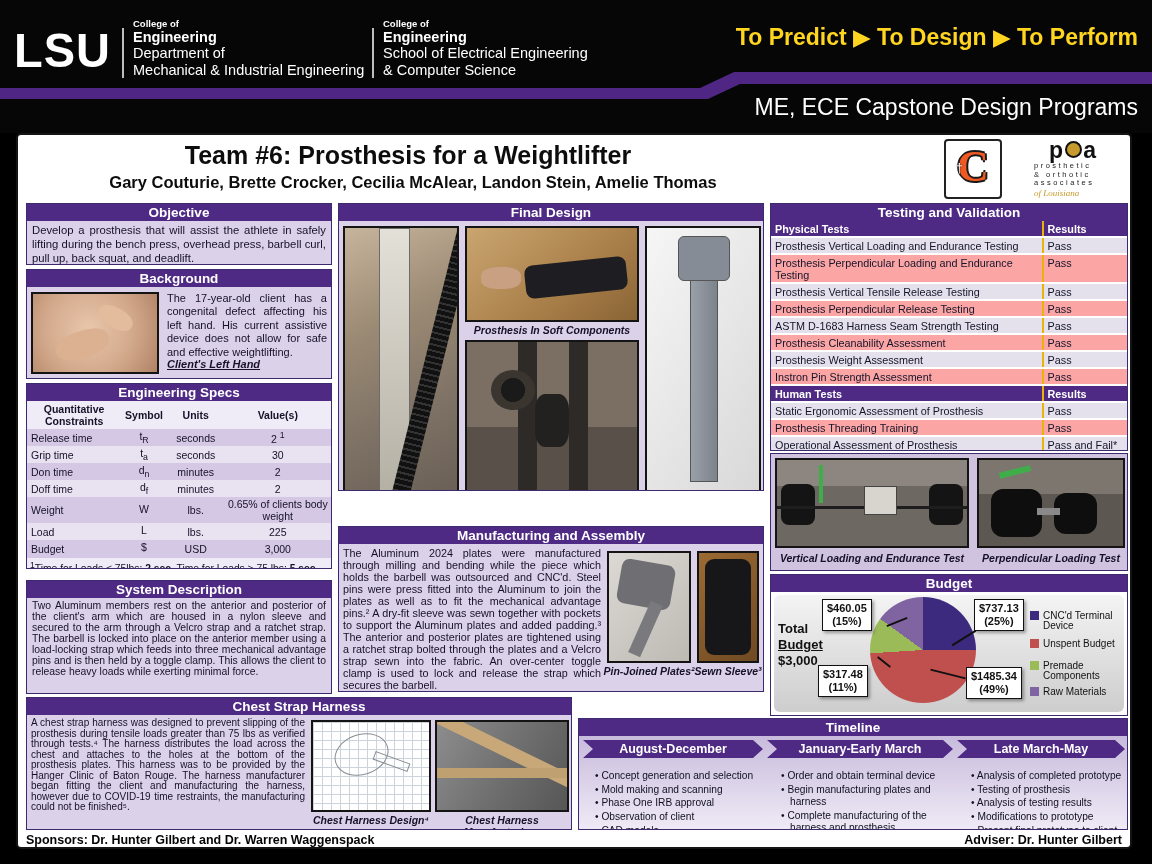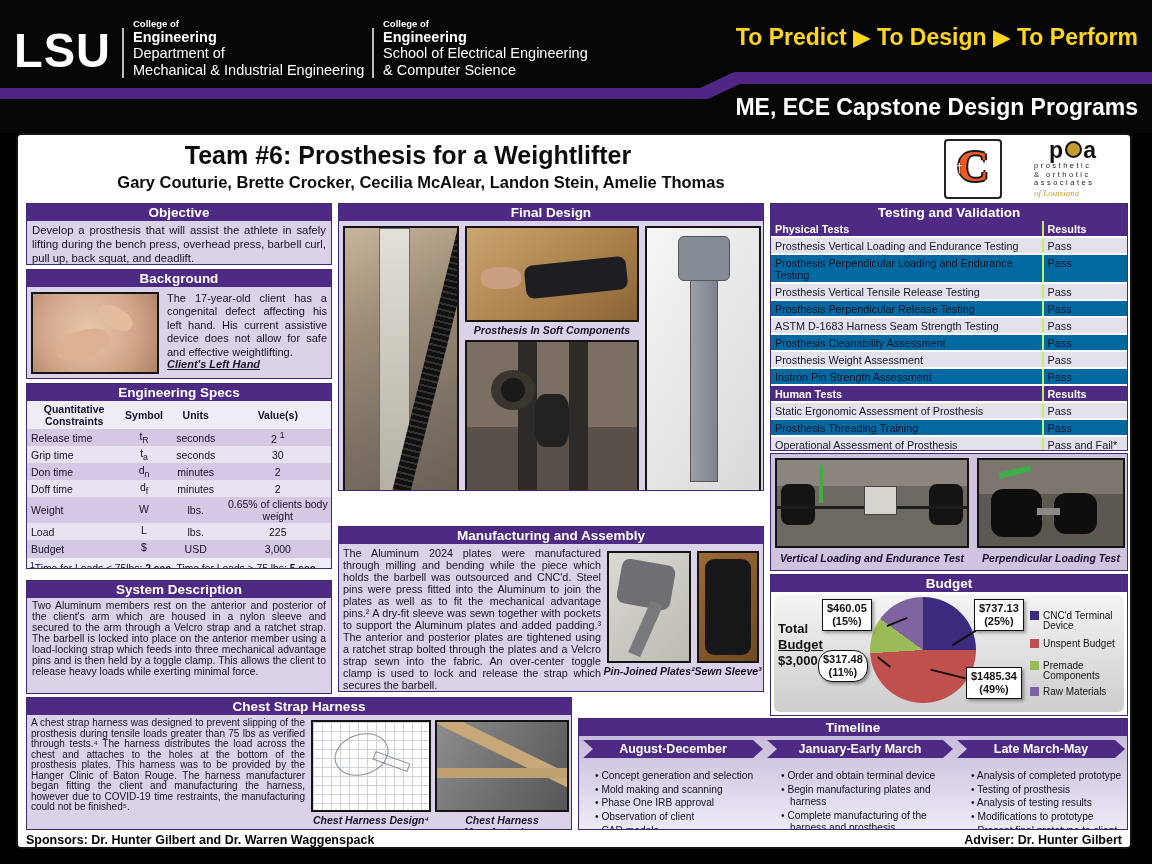--- a/index.html
+++ b/index.html
@@ -8,26 +8,26 @@
   
   .banner{position:absolute;left:0;top:0;width:1152px;height:133px;background:#060606;}
   .stripe-svg{position:absolute;left:0;top:0;}
   .lsu{position:absolute;left:14px;top:22px;color:#fff;font-weight:bold;font-size:47px;letter-spacing:1px;transform:scaleY(1.04);}
   .vbar{position:absolute;top:28px;width:2px;height:50px;background:#bdbdbd;}
   .dept{position:absolute;color:#fff;}
   .dept .college{font-size:9.5px;font-weight:bold;line-height:11px;}
   .dept .engineering{font-size:14.5px;font-weight:bold;line-height:16px;}
   .dept .dline{font-size:14.5px;font-weight:400;line-height:17px;}
   .tagline{position:absolute;right:14px;top:24px;color:#ffd520;font-weight:bold;font-size:23px;}
-  .program{position:absolute;right:14px;top:94px;color:#fff;font-weight:bold;font-size:23px;}
+  .program{position:absolute;right:14px;top:94px;color:#fff;font-weight:normal;font-size:23px;}
   
   .poster{position:absolute;left:16px;top:133px;width:1116px;height:716px;background:#fff;
           border:2px solid #141414;border-radius:5px;box-sizing:border-box;}
   .p-title{position:absolute;left:30px;top:6px;width:720px;text-align:center;font-size:25px;font-weight:bold;color:#0d0d0d;}
-  .p-authors{position:absolute;left:8px;top:38px;width:790px;text-align:center;font-size:16.5px;font-weight:bold;color:#0d0d0d;}
+  .p-authors{position:absolute;left:0px;top:38px;width:790px;text-align:center;font-size:16.5px;font-weight:bold;color:#0d0d0d;}
   
   .logo-c{position:absolute;left:926px;top:4px;width:54px;height:56px;border:2px solid #222;border-radius:4px;
           background:#fff;text-align:center;}
   .logo-c .cletter{font-family:"Liberation Serif",serif;font-weight:bold;font-size:44px;line-height:52px;color:#f05a22;
           text-shadow:-2px 0 #1a1a1a,2px 0 #1a1a1a,0 -2px #1a1a1a,0 2px #1a1a1a;}
   .logo-c .cross{position:absolute;left:10px;top:20px;color:#fff;font-size:12px;text-shadow:0 0 2px #000;}
   .logo-pia{position:absolute;left:1002px;top:4px;width:106px;height:58px;text-align:center;}
   .pia-top{font-weight:bold;font-size:23px;color:#111;line-height:22px;letter-spacing:1px;}
   .pia-ball{display:inline-block;width:13px;height:13px;border-radius:50%;background:#c79a2e;border:2px solid #111;vertical-align:middle;margin:0 1px 4px 1px;}
   .pia-line{font-size:7.5px;letter-spacing:2.5px;color:#222;line-height:8.5px;text-align:left;padding-left:14px;}
@@ -46,22 +46,22 @@
   .specs-table td{text-align:center;padding:1px 2px;}
   .specs-table tr.rA td{background:#d5c8e4;}
   .specs-table tr.rB td{background:#e9e2f1;}
   .specs-table td:first-child{text-align:left;padding-left:4px;}
   .specs-foot{background:#f0ecf7 !important;text-align:left !important;font-size:10.3px;padding:2px 3px !important;}
   
   .t-row{display:grid;grid-template-columns:76% 24%;border-bottom:2px solid #fff;font-size:10.8px;color:#14142a;}
   .t-row div{padding:1.5px 4px;}
   .t-head{background:#4e2a84;color:#fff;font-weight:bold;}
   .t-a{background:#e4e1ec;}
-  .t-b{background:#0369a1;}
-  .t-row div:nth-child(2){border-left:2px solid #bef264;}
+  .t-b{background:#fca5a5;}
+  .t-row div:nth-child(2){border-left:2px solid #eab308;}
   
   .budget-body{position:absolute;left:3px;top:20px;right:3px;bottom:3px;border-radius:6px;
                background:linear-gradient(180deg,#f4f4f4,#cdcdcd);}
   .pie{position:absolute;left:96px;top:2px;width:106px;height:106px;border-radius:50%;}
   .co{position:absolute;background:#fff;border:1.5px solid #111;font-weight:bold;font-size:11px;color:#111;
       text-align:center;line-height:13px;padding:2px 4px;box-shadow:2px 2px 3px rgba(0,0,0,.35);}
   .lead{position:absolute;height:2px;background:#111;}
   .total{position:absolute;left:4px;top:26px;font-weight:bold;font-size:13px;color:#111;line-height:16px;}
   .total .u{text-decoration:underline;}
   .lg-row{position:absolute;left:256px;width:104px;height:14px;font-size:10px;color:#111;}
@@ -347,21 +347,21 @@
       <div class="lead" style="left:102px;top:66px;width:16px;transform:rotate(38deg);"></div>
       <div class="lead" style="left:156px;top:78px;width:36px;transform:rotate(14deg);"></div>
       <div class="co" style="left:48px;top:4px;">
         <div>$460.05</div>
           <div>(15%)</div>
       </div>
       <div class="co" style="left:200px;top:4px;">
         <div>$737.13</div>
           <div>(25%)</div>
       </div>
-      <div class="co" style="left:44px;top:55px;border-radius:14px;">
+      <div class="co" style="left:44px;top:70px;">
         <div>$317.48</div>
           <div>(11%)</div>
       </div>
       <div class="co" style="left:192px;top:72px;">
         <div>$1485.34</div>
           <div>(49%)</div>
       </div>
       <div class="lg-row" style="top:16px;">
         <span class="lg-sw" style="background-color: rgb(59, 42, 126);"></span><span class="lg-lab">CNC'd Terminal Device</span>
       </div>

